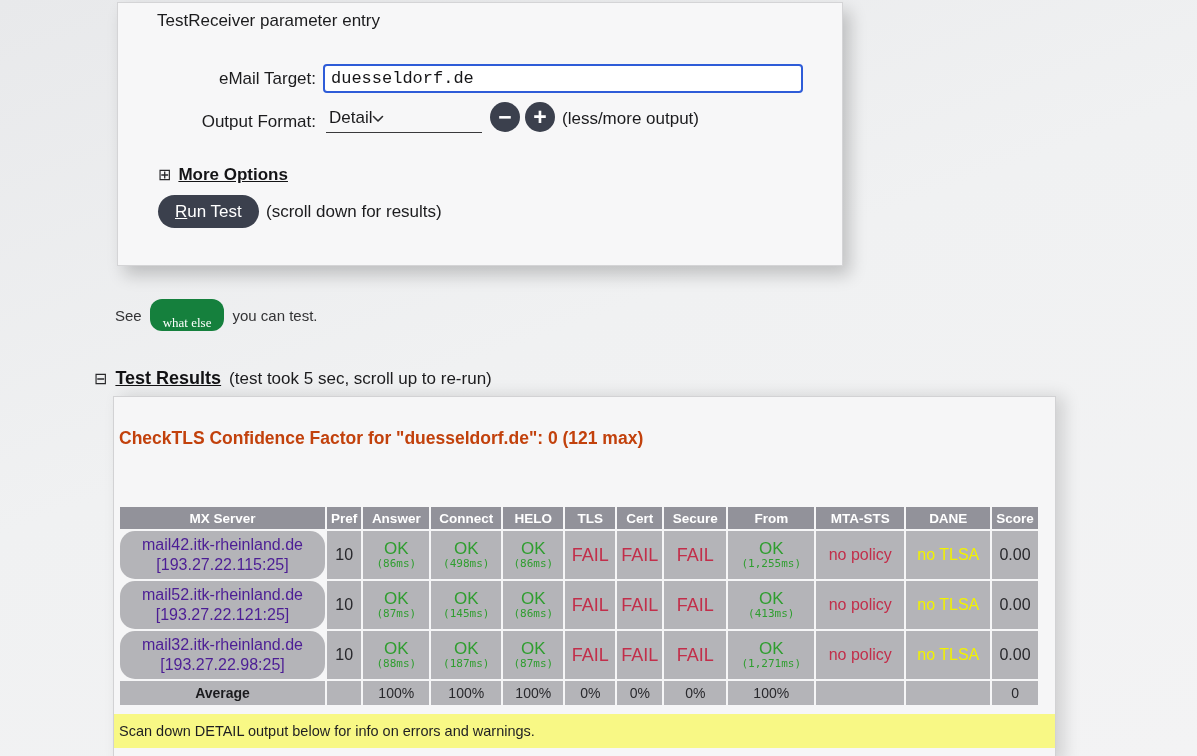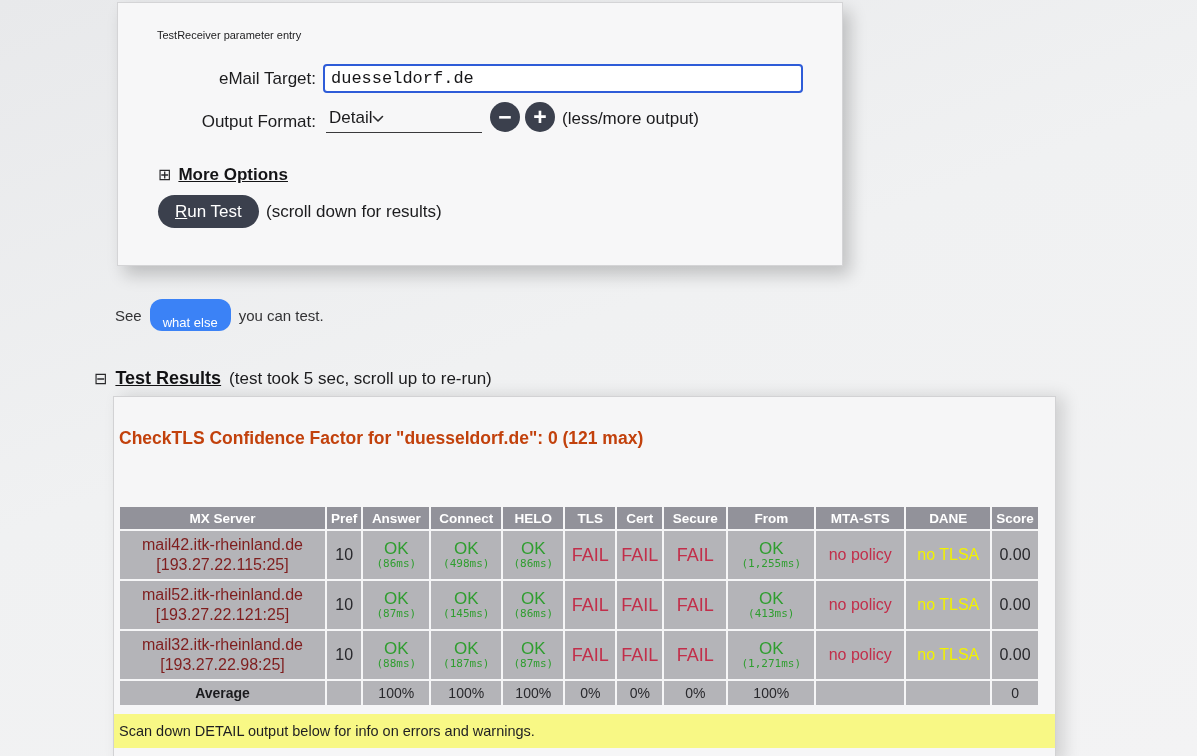--- a/index.html
+++ b/index.html
@@ -11,21 +11,21 @@
     position: relative;
   }
   .stage { position: absolute; inset: 0; }
 
   
   .form-panel {
     position: absolute; left: 117px; top: 2px; width: 726px; height: 264px;
     background: #f7f7f8; border: 1px solid #d4d4d6;
     box-shadow: 7px 9px 16px rgba(0,0,0,.20);
   }
-  .form-title { position: absolute; left: 39px; top: 8px; font-size: 11px; color: #1c1c1e; margin-top: 18px; }
+  .form-title { position: absolute; left: 39px; top: 8px; font-size: 17px; color: #1c1c1e; }
 
   .lbl { position: absolute; left: 0; width: 198px; text-align: right; font-size: 17px; color: #1c1c1e; }
   .lbl-email { top: 66px; }
   .lbl-output { top: 109px; }
 
   .email-input {
     position: absolute; left: 205px; top: 61px; width: 480px; height: 29px;
     border: 2px solid #2e5cd8; border-radius: 4px; background: #ffffff;
     font-family: Liberation Mono, monospace; font-size: 17px; color: #151517;
     padding: 0 6px; outline: none;
@@ -59,21 +59,21 @@
     font-family: "Liberation Sans", sans-serif; font-size: 17px; cursor: pointer;
   }
   .run-btn .ukey { text-decoration: underline; }
   .run-hint { position: absolute; left: 140px; top: 199px; font-size: 17px; color: #1c1c1e; padding-left: 8px; }
 
   
   .see-row { position: absolute; left: 115px; top: 299px; display: flex; align-items: center; gap: 8px; }
   .see-text { font-size: 15px; color: #333335; }
   .pill-btn {
     height: 23px; padding: 16px 13px; border-radius: 12px; border: none;
-    background: #3b82f6; color: #ffffff; font-family: Liberation Sans, sans-serif;
+    background: #15803d; color: #ffffff; font-family: Liberation Serif, serif;
     font-size: 13px; cursor: pointer;
   }
 
   
   .results-head { position: absolute; left: 94px; top: 368px; display: flex; align-items: center; gap: 8px; cursor: pointer; }
   .results-title { font-size: 18px; font-weight: 700; text-decoration: underline; color: #121214; }
   .results-note { font-size: 17px; color: #1c1c1e; }
 
   
   .results-panel {
@@ -89,21 +89,21 @@
   }
   table.results th {
     background: #92929a; color: #ffffff; font-weight: 700; font-size: 13.5px;
     height: 22px; padding: 0 4px; white-space: nowrap;
   }
   table.results td {
     background: #b4b4b8; text-align: center; vertical-align: middle;
     padding: 0 3px; white-space: nowrap;
   }
   table.results tr.data-row td { height: 48px; }
-  .c-host { font-size: 16px; color: #7f1d1d; line-height: 1.25; }
+  .c-host { font-size: 16px; color: #4c1d95; line-height: 1.25; border-radius: 15px; }
   .c-pref, .c-score { font-size: 16px; color: #28282c; }
   .status-ok { color: #2f9e2f; font-size: 17px; line-height: 1.05; }
   .status-ms { color: #2f9e2f; font-size: 11px; font-family: "DejaVu Sans Mono", monospace; }
   .status-fail { color: #c22e4a; font-size: 18px; }
   .c-mta { color: #c22e4a; font-size: 16px; }
   .c-dane { color: #f2f200; font-size: 16px; }
   tr.avg-row td { height: 24px; font-size: 14px; color: #28282c; }
   tr.avg-row td.avg-label { font-weight: 700; color: #1b1b1e; }
 
   .banner {

